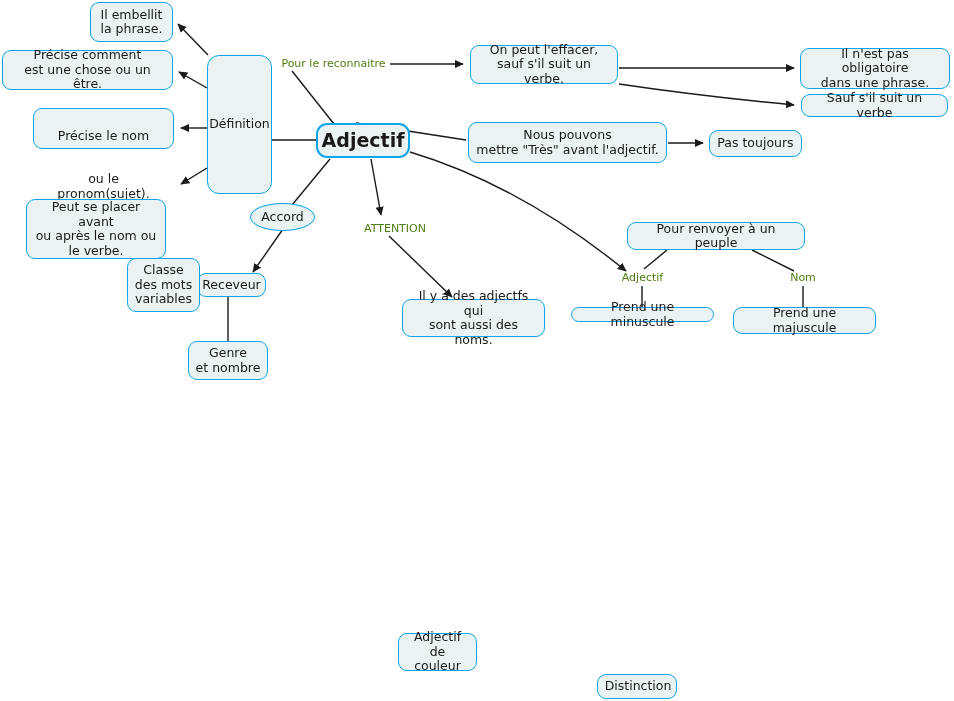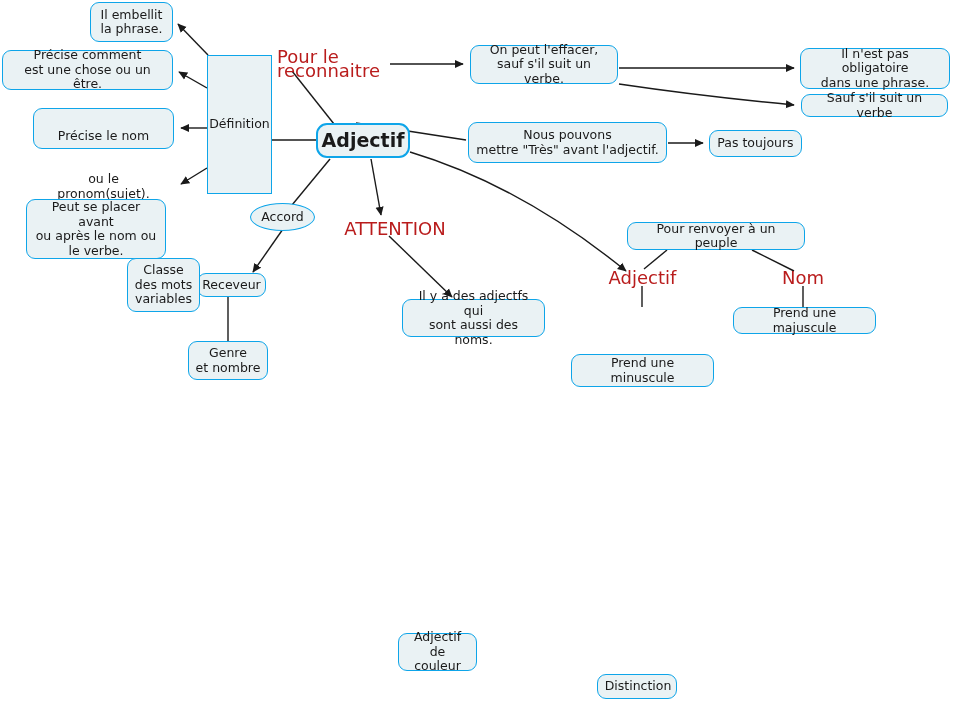--- a/index.html
+++ b/index.html
@@ -52,23 +52,23 @@
     border-width: 2px;
     border-radius: 11px;
     line-height: 21px;
   }
   .label {
     position: absolute;
     box-sizing: border-box;
     display: flex;
     align-items: center;
     justify-content: center;
-    text-align: left;
-    color: #b91c1c;
-    font-size: 18px;
+    text-align: center;
+    color: #4d7c0f;
+    font-size: 11px;
     line-height: 14.5px;
     background: transparent;
     border: none;
     white-space: pre-line;
     z-index: 2;
   }
   .underline-part {
     text-decoration: underline;
   }
 </style>
@@ -135,21 +135,21 @@
     <div>Précise le nom</div>
     <div>
       <span>ou le </span><span class="underline-part">pronom(sujet).</span>
     </div>
   </div>
 
   <div class="node" style="left:26px; top:160px; width:140px; height:60px;margin-top:39px;">Peut se placer avant
 ou après le nom ou
 le verbe.</div>
 
-  <div class="node sharp" style="left:207px; top:55px; width:65px; height:139px;">Définition</div>
+  <div class="node sharp" style="left:207px; top:55px; width:65px; height:139px;border-radius:12px;">Définition</div>
 
   <div class="node central" style="left:316px; top:123px; width:94px; height:35px;">Adjectif</div>
 
   <div class="label" style="left:277px; top:55px; width:113px; height:18px;">Pour le reconnaitre</div>
 
   <div class="label" style="left:354px; top:220px; width:82px; height:18px;">ATTENTION</div>
 
   <div class="label" style="left:610px; top:270px; width:65px; height:17px;">Adjectif</div>
 
   <div class="label" style="left:778px; top:270px; width:50px; height:17px;">Nom</div>
@@ -176,21 +176,21 @@
   <div class="node" style="left:197px; top:273px; width:69px; height:24px; z-index:2;">Receveur</div>
 
   <div class="node" style="left:188px; top:341px; width:80px; height:39px;">Genre
 et nombre</div>
 
   <div class="node" style="left:402px; top:299px; width:143px; height:38px;">Il y a des adjectfs qui
 sont aussi des noms.</div>
 
   <div class="node" style="left:627px; top:222px; width:178px; height:28px;">Pour renvoyer à un peuple</div>
 
-  <div class="node" style="left:571px; top:307px; width:143px; height:33px;margin-top:47px;">Prend une minuscule</div>
+  <div class="node" style="left:571px; top:307px; width:143px; height:15px;">Prend une minuscule</div>
 
   <div class="node" style="left:733px; top:307px; width:143px; height:27px;">Prend une majuscule</div>
 
   <div class="node" style="left:398px; top:633px; width:79px; height:38px;">Adjectif
 de couleur</div>
 
   <div class="node" style="left:597px; top:674px; width:80px; height:25px;padding-left:8px;">Distinction</div>
 
 </div>
 

